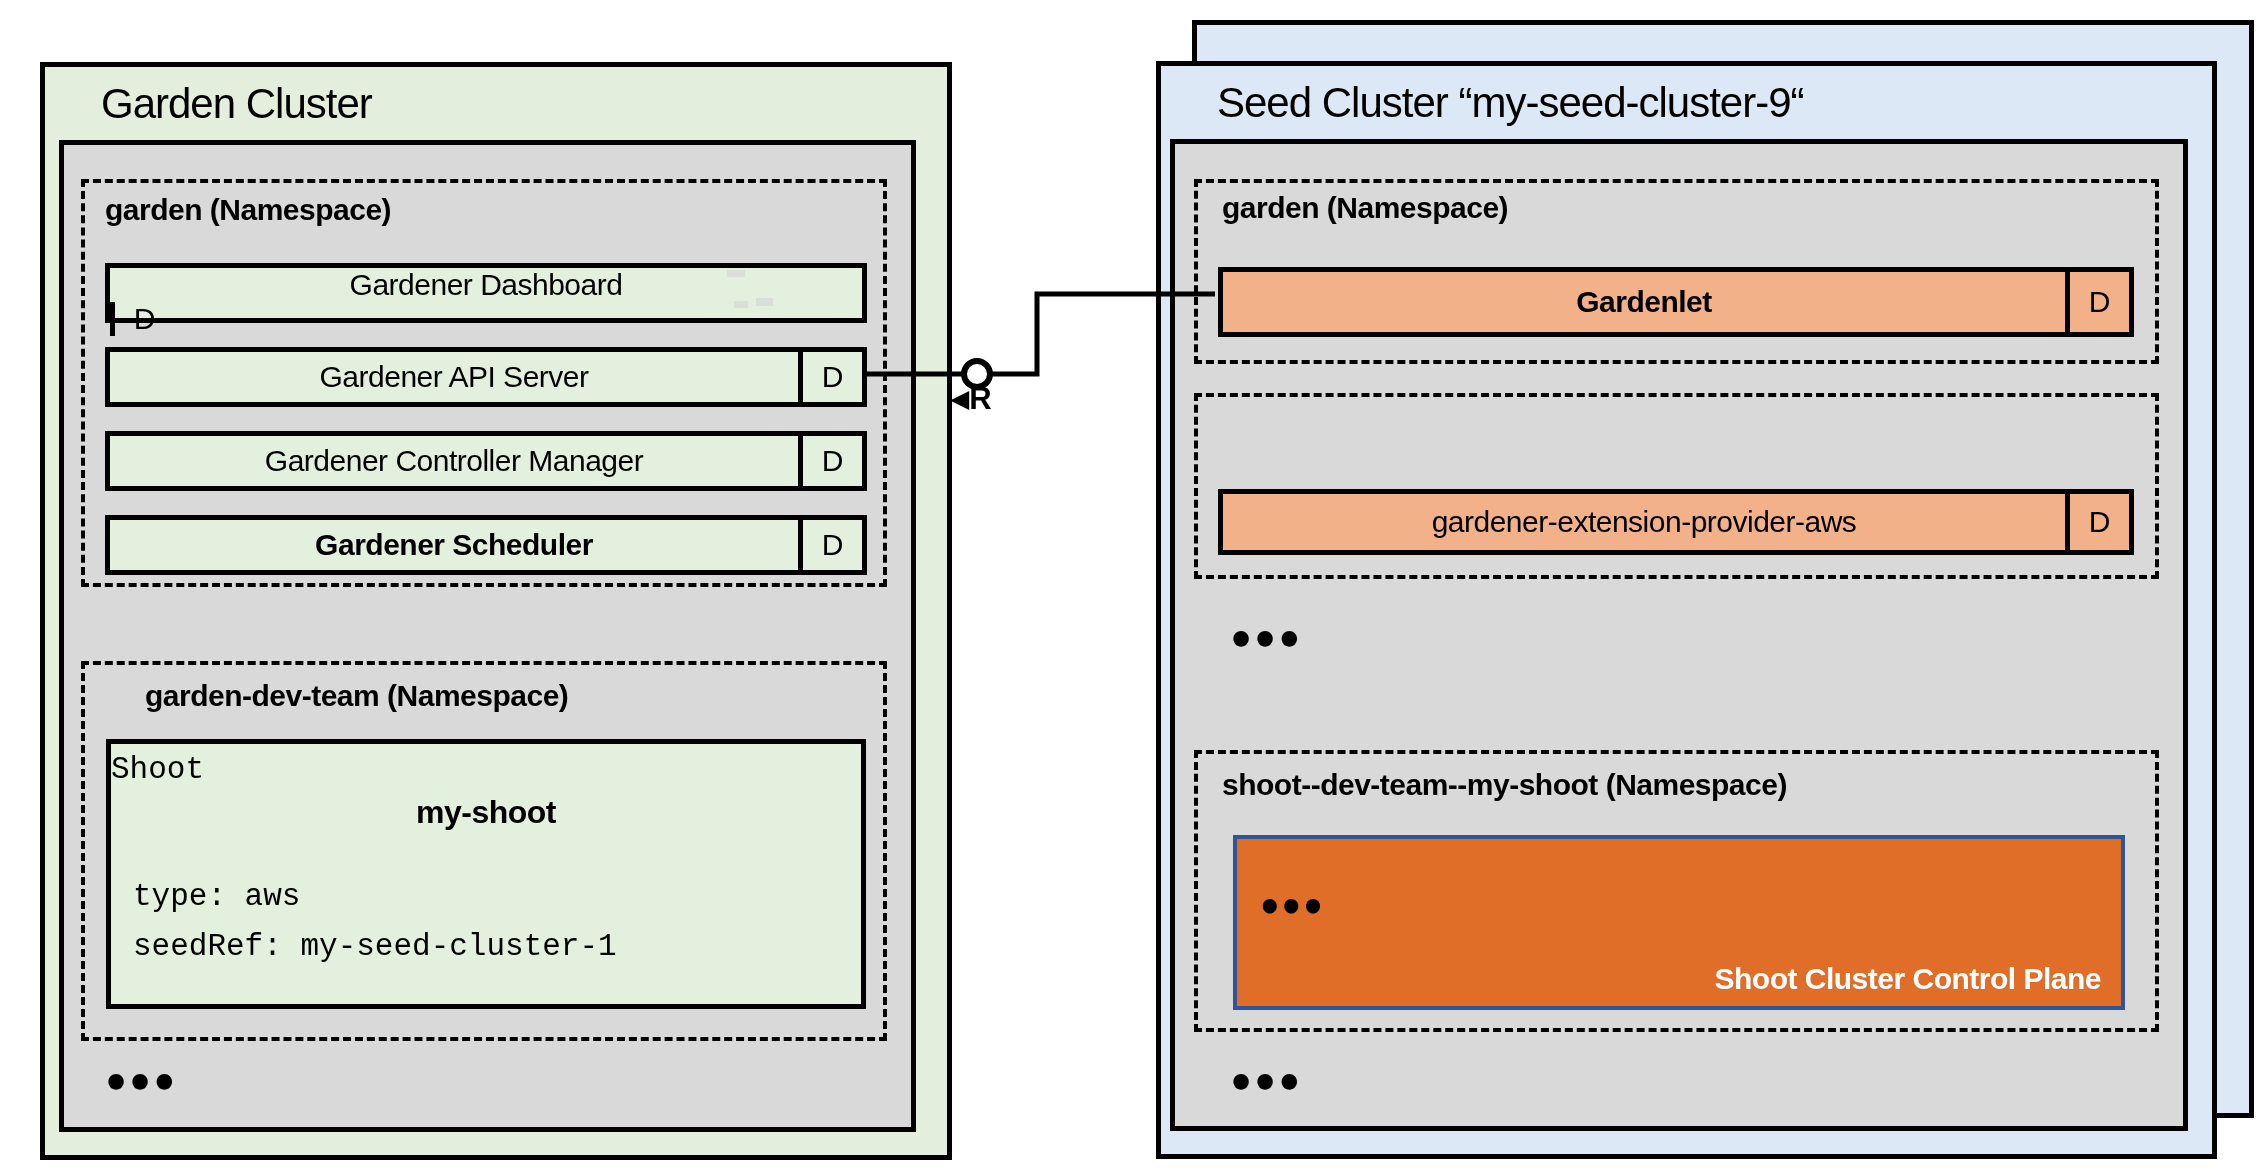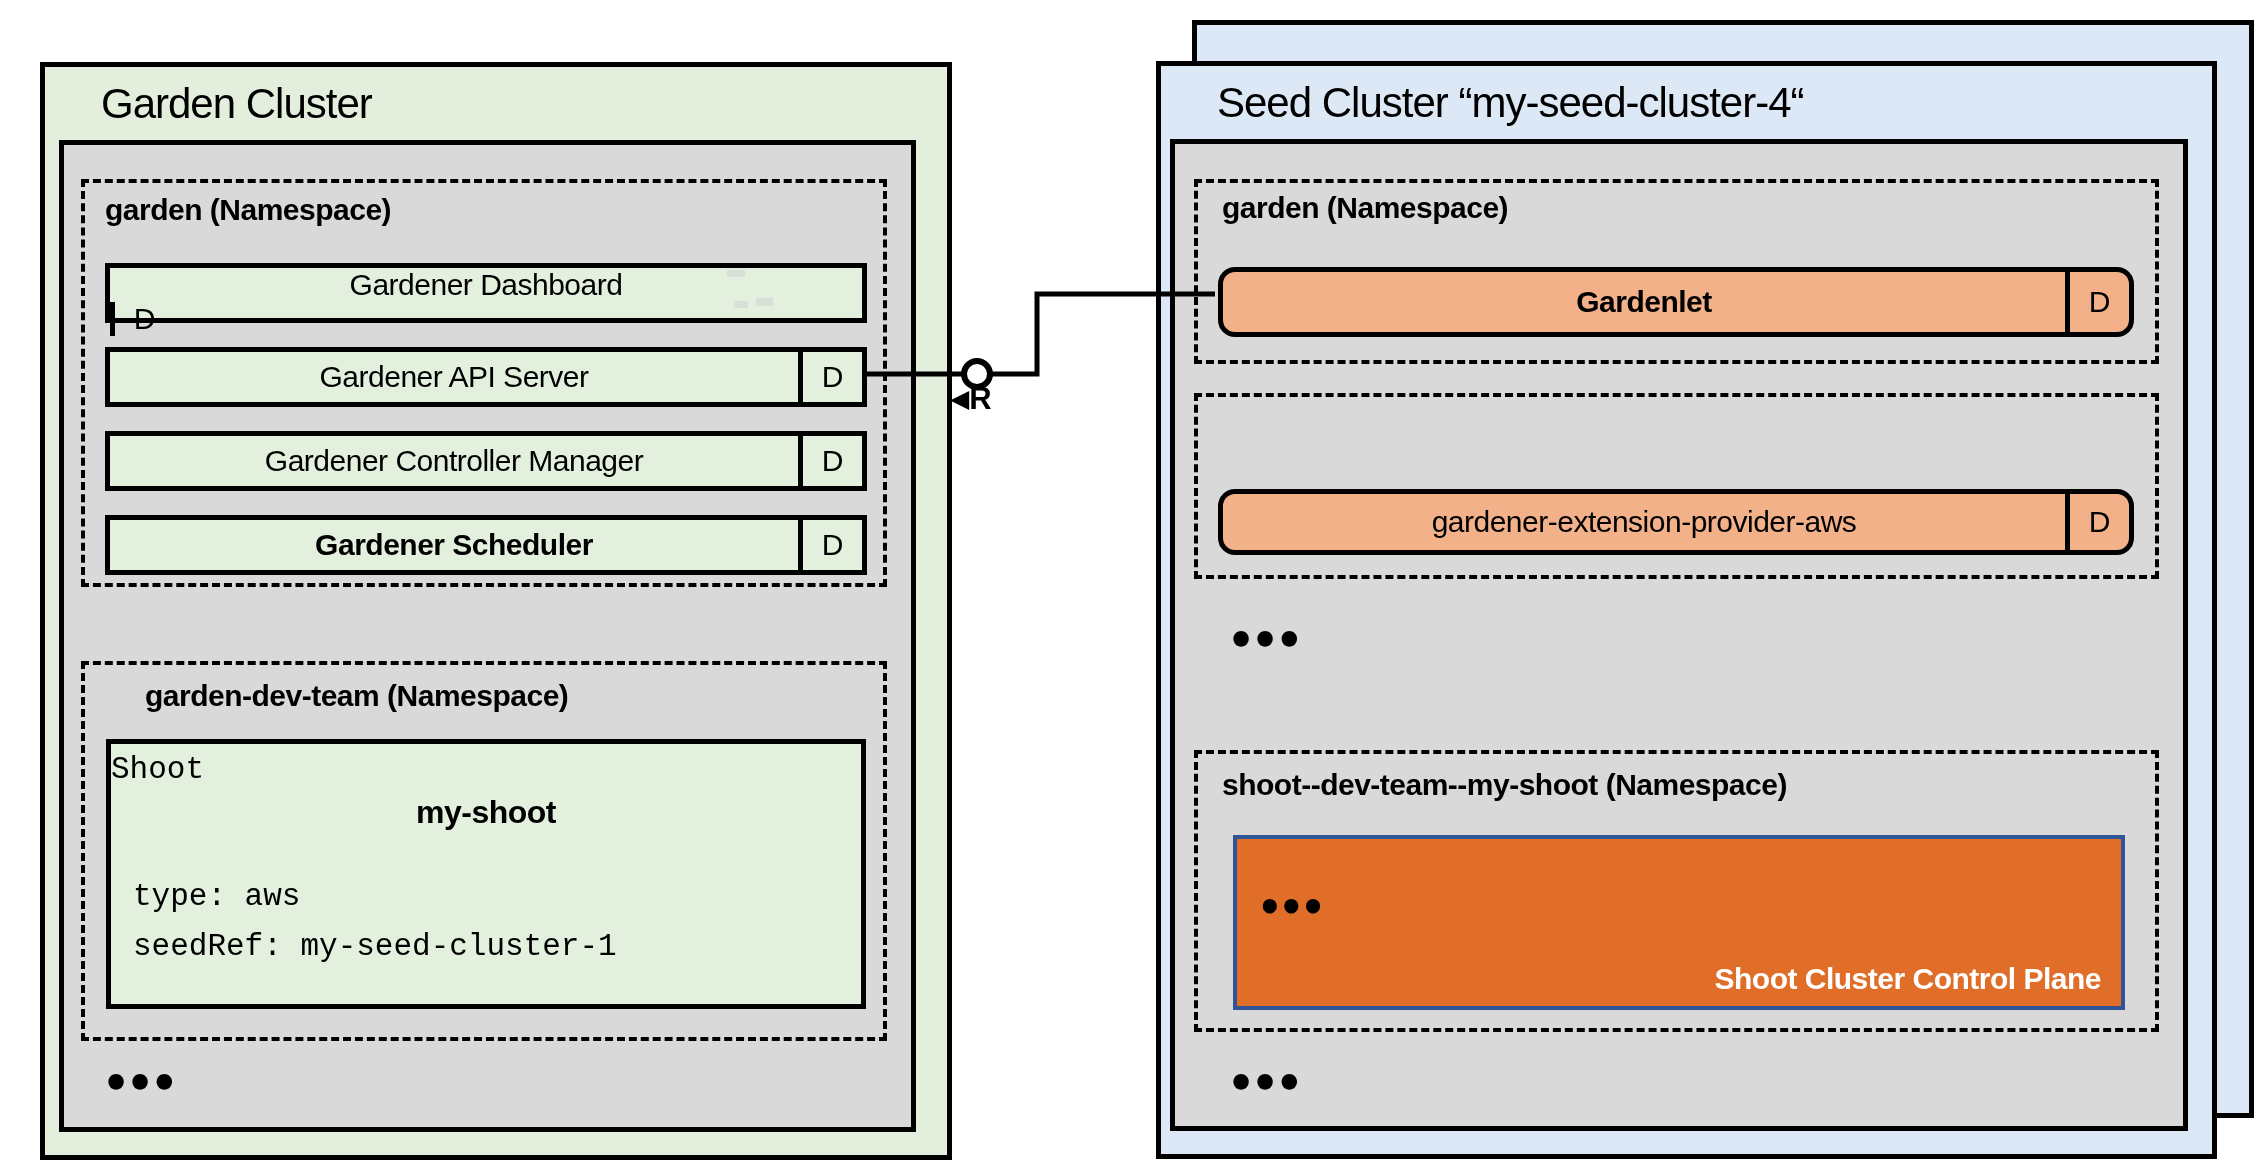--- a/index.html
+++ b/index.html
@@ -15,21 +15,21 @@
 
   .cluster-title{position:absolute; left:14px; top:14px; font-size:42px; line-height:1.1; letter-spacing:-1px; white-space:nowrap;margin-left:42px;}
   .ns-label{position:absolute; font-size:30px; font-weight:bold; white-space:nowrap; letter-spacing:-0.5px;}
 
   .bar{position:absolute; border:5px solid var(--line-black); display:flex; align-items:stretch;}
   .bar .bar-label{flex:1; display:flex; align-items:center; justify-content:center;
     font-size:30px; letter-spacing:-0.5px; white-space:nowrap;}
   .bar .bar-badge{width:64px; border-left:5px solid var(--line-black);
     display:flex; align-items:center; justify-content:center; font-size:30px;}
   .bar.green{background:var(--bar-green);}
-  .bar.orange{background:var(--bar-orange);border-radius:17px;}
+  .bar.orange{background:var(--bar-orange);}
   .bar.bold .bar-label{font-weight:bold;}
 
   .ellipsis{position:absolute; font-family:"DejaVu Sans", sans-serif; font-weight:900;
     font-size:44px; letter-spacing:-4px; line-height:1; color:#000;}
 
   .shoot-card{position:absolute; border:5px solid var(--line-black); background:var(--bar-green);}
   .shoot-kind{position:absolute; left:0; right:0; top:8px; text-align:left;
     font-family:"Liberation Mono", monospace; font-size:31px;}
   .shoot-name{position:absolute; left:0; right:0; top:50px; text-align:center;
     font-size:32px; font-weight:bold; letter-spacing:-0.5px;}
@@ -95,21 +95,21 @@
         </div>
       </div>
 
       <div class="ellipsis" style="left:38px; top:916px;">•••</div>
     </div>
   </div>
 
   <div class="box" style="left:1192px; top:20px; width:1062px; height:1098px; background:var(--cluster-blue);"></div>
 
   <div class="box" style="left:1156px; top:61px; width:1061px; height:1098px; background:var(--cluster-blue);">
-    <div class="cluster-title">Seed Cluster “my-seed-cluster-4“</div>
+    <div class="cluster-title">Seed Cluster “my-seed-cluster-9“</div>
 
     <div class="box" style="left:9px; top:73px; width:1018px; height:992px; background:var(--panel-gray);">
 
       <div class="dashedbox" style="left:19px; top:35px; width:965px; height:185px;">
         <div class="ns-label" style="left:24px; top:8px;">garden (Namespace)</div>
 
         <div class="bar orange bold" style="left:20px; top:84px; width:916px; height:70px;">
           <div class="bar-label">Gardenlet</div>
           <div class="bar-badge">D</div>
         </div>

